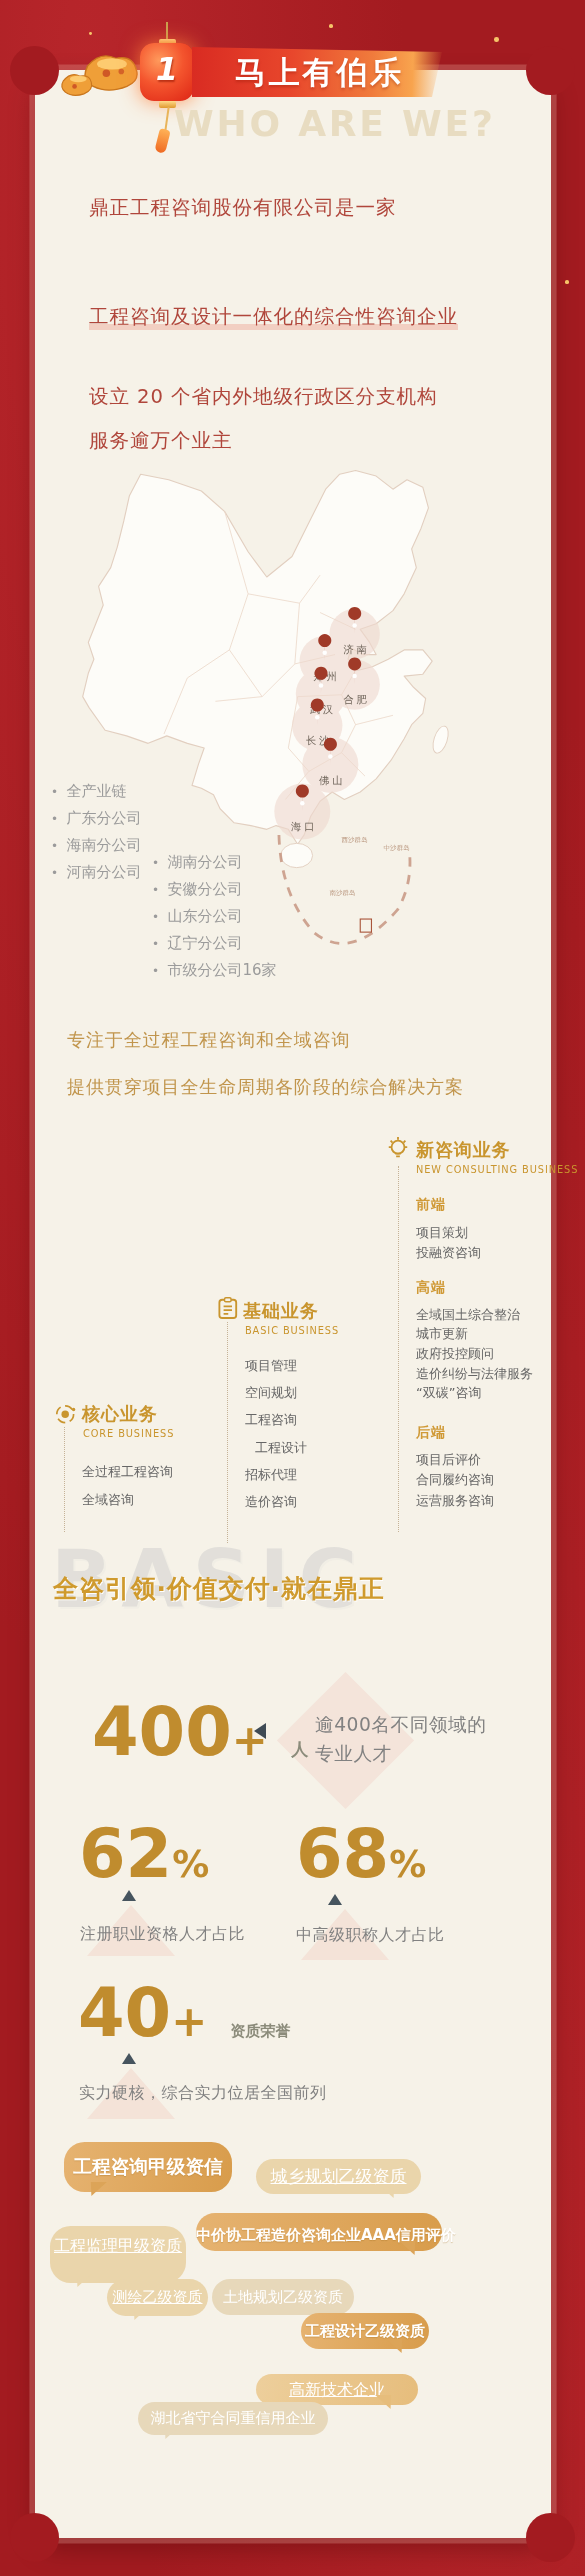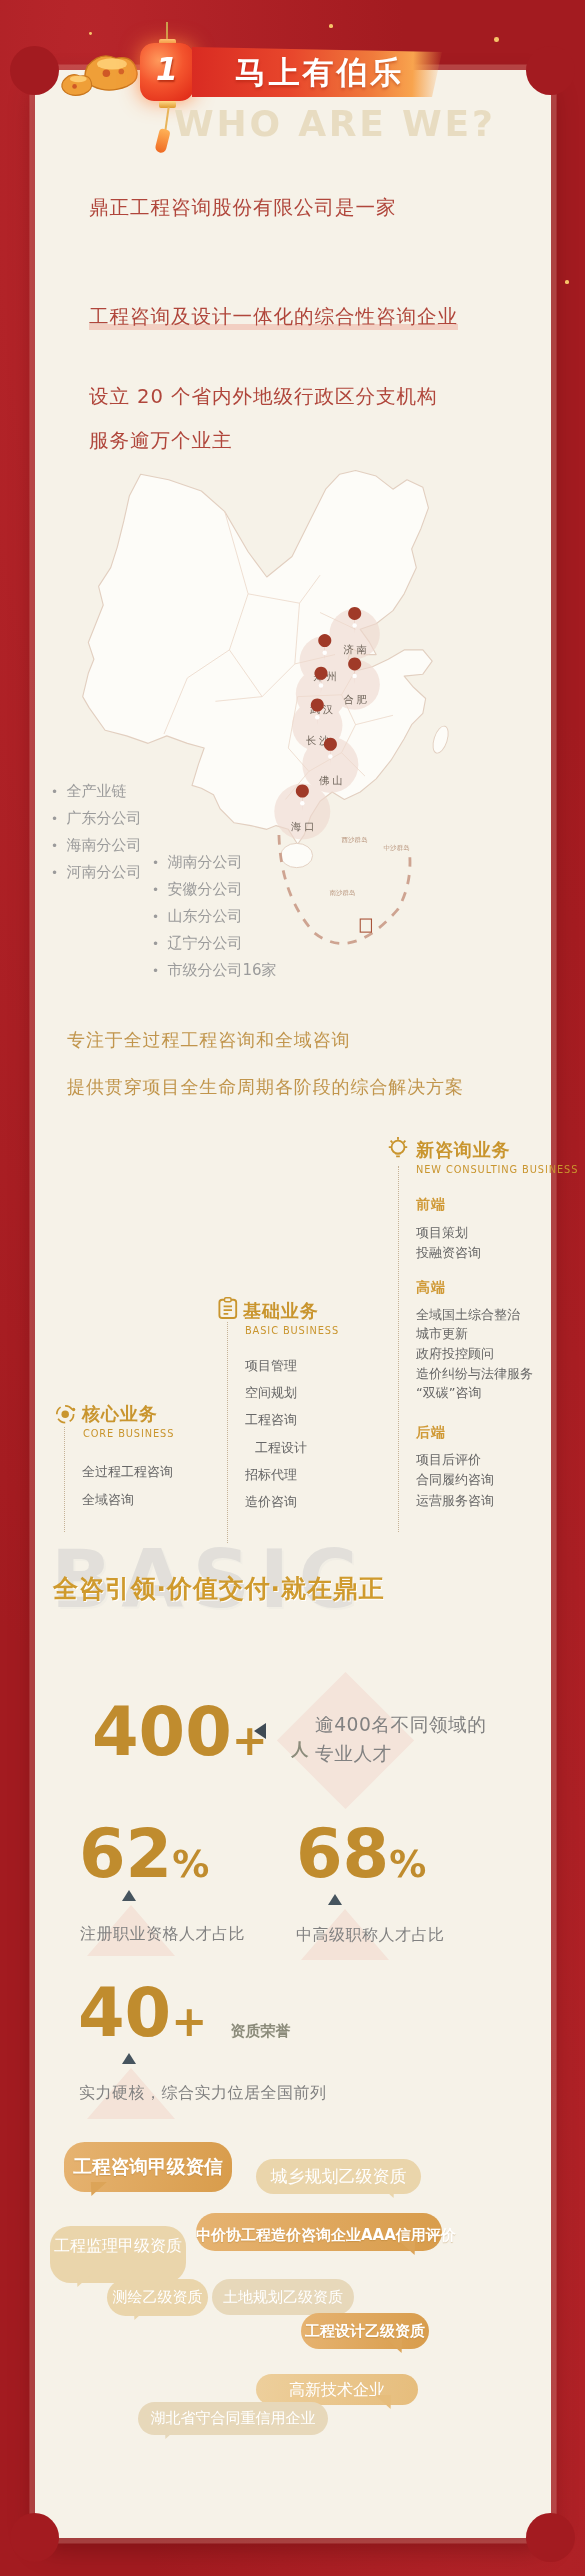--- a/index.html
+++ b/index.html
@@ -55,21 +55,21 @@
   .big-num .plus{font-size:43px;}
   .unit{color:#8b8b7a;font-size:17px;}
   .stat-desc{color:#818181;font-size:16px;letter-spacing:0.5px;white-space:nowrap;}
   .tri-up{width:0;height:0;border-left:7.5px solid transparent;border-right:7.5px solid transparent;border-bottom:11.2px solid #46545e;}
   .tri-pink{width:0;height:0;border-left:44px solid transparent;border-right:44px solid transparent;border-bottom:51px solid #f3ded3;opacity:.75;}
   .diamond{width:97px;height:97px;background:#f4e0d6;opacity:.8;transform:rotate(45deg);}
   .arrow-left{width:0;height:0;border-top:8.4px solid transparent;border-bottom:8.4px solid transparent;border-right:12px solid #3f4b55;}
   
   .bubble{border-radius:20.6px;color:#fff;text-align:center;white-space:nowrap;}
   .bubble.dark{background:linear-gradient(100deg,#e6b371,#d89c4b);font-weight:bold;text-shadow:0 0.9px 0.9px rgba(160,110,30,.3);}
-  .bubble.light{background:#ead5ab;}
+  .bubble.light{background:#ead5ab;text-decoration:underline;}
   .bubble.lighter{background:#e7d8ba;}
   .bubble .tl,.bubble .tr{position:absolute;bottom:-12px;width:0;height:0;border:8.4px solid transparent;border-top-width:14px;}
   .bubble .tl{left:20.6px;transform:skewX(-28deg);}
   .bubble .tr{right:20.6px;transform:skewX(28deg);}
   .bubble.dark .tl,.bubble.dark .tr{border-top-color:#dca458;}
   .bubble.light .tl,.bubble.light .tr{border-top-color:#ead5ab;}
   .bubble.lighter .tl,.bubble.lighter .tr{border-top-color:#e7d8ba;}
 </style>
 </head>
 <body>

